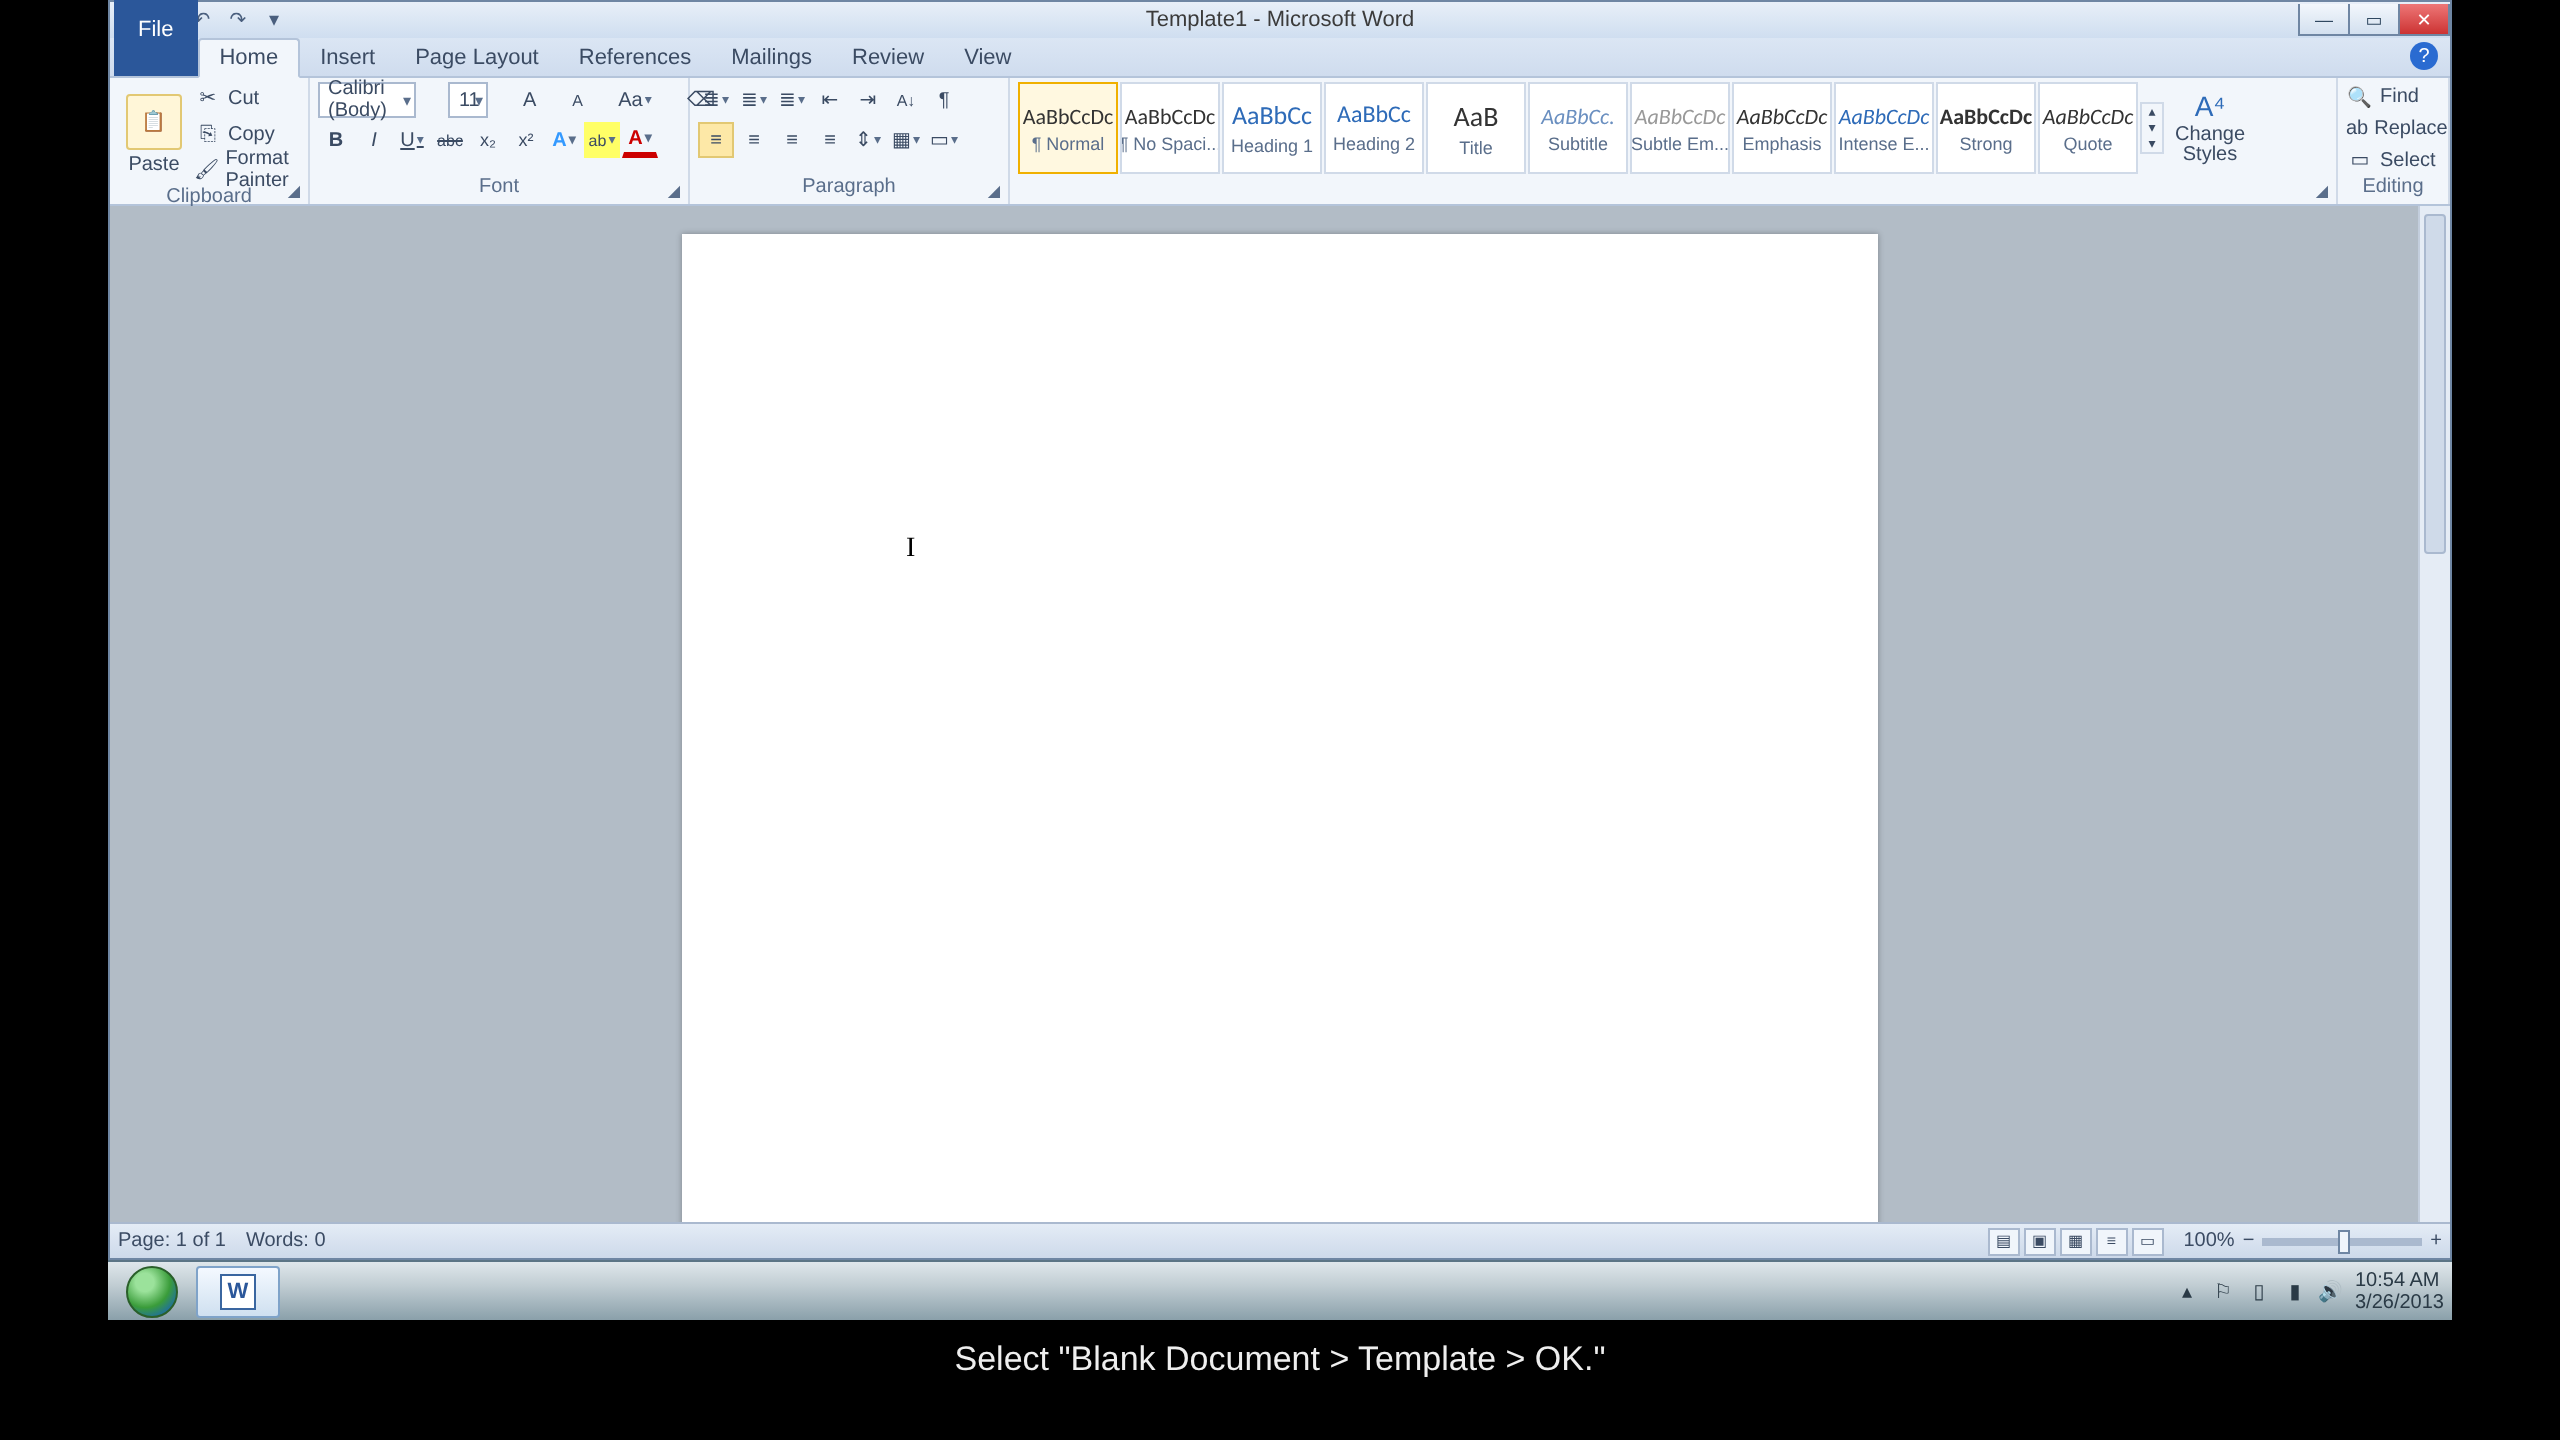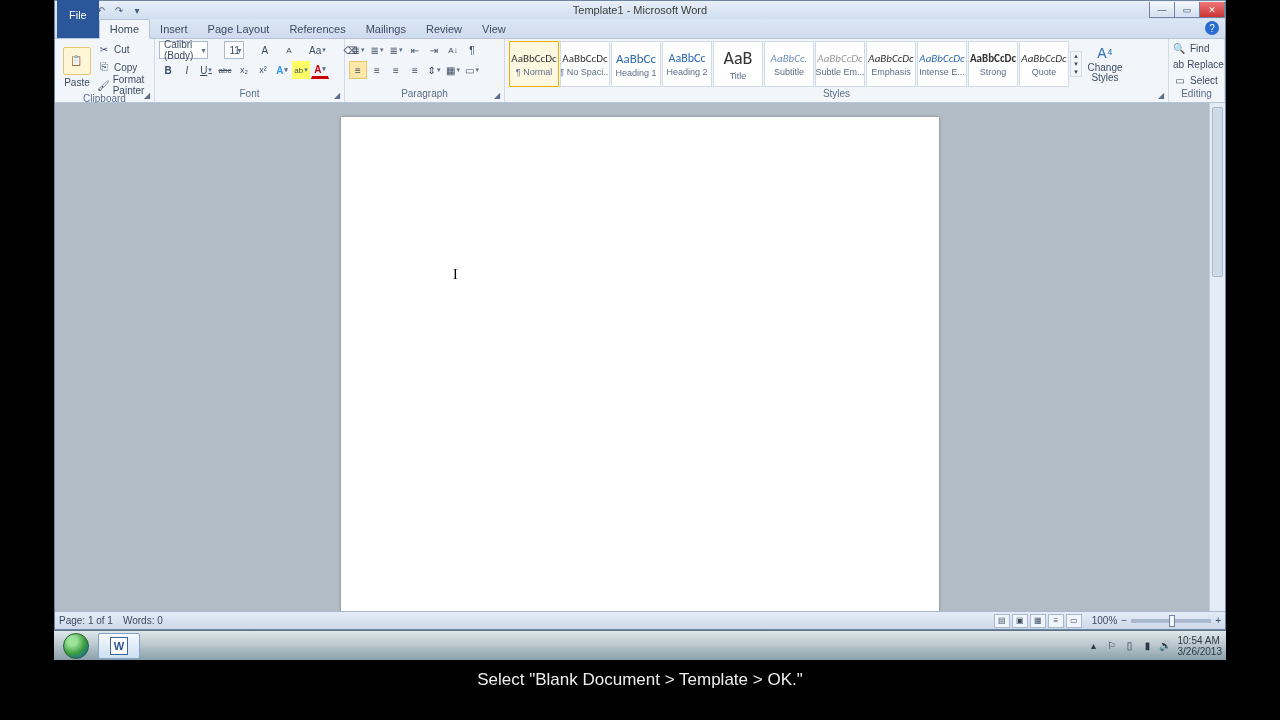--- a/index.html
+++ b/index.html
@@ -202,21 +202,21 @@
             </div>
         <div class="styleitem">
               <div class="prev" style="color:#2e6bb8;font-size:13px">AaBbCc</div>
               <div class="plabel">Heading 1</div>
             </div>
         <div class="styleitem">
               <div class="prev" style="color:#2e6bb8;font-size:12px">AaBbCc</div>
               <div class="plabel">Heading 2</div>
             </div>
         <div class="styleitem">
-              <div class="prev" style="font-size:18px">AaB</div>
+              <div class="prev" style="font-size:14px">AaB</div>
               <div class="plabel">Title</div>
             </div>
         <div class="styleitem">
               <div class="prev" style="font-style:italic;color:#6a8fc0">AaBbCc.</div>
               <div class="plabel">Subtitle</div>
             </div>
         <div class="styleitem">
               <div class="prev" style="font-style:italic;color:#999">AaBbCcDc</div>
               <div class="plabel">Subtle Em...</div>
             </div>
@@ -239,21 +239,20 @@
         <div style="width:12px;display:flex;flex-direction:column;border:1px solid #d0dae8">
               <div style="flex:1;text-align:center;font-size:7px">▴</div>
               <div style="flex:1;text-align:center;font-size:7px">▾</div>
               <div style="flex:1;text-align:center;font-size:7px">▾</div>
             </div>
         <div class="vbtn" style="width:44px">
               <div style="font-size:14px;color:#2e6bb8">A⁴</div>
               <span style="text-align:center;line-height:10px">Change Styles</span>
             </div>
       </div>
-      <div class="glabel">Styles</div>
       <div class="launcher">◢</div>
     </div>
 
     <div class="group" style="width:56px">
       <div class="smallrow">
             <span class="sicon">🔍</span>
             <span>Find</span>
           </div>
       <div class="smallrow">
             <span class="sicon">ab</span>

